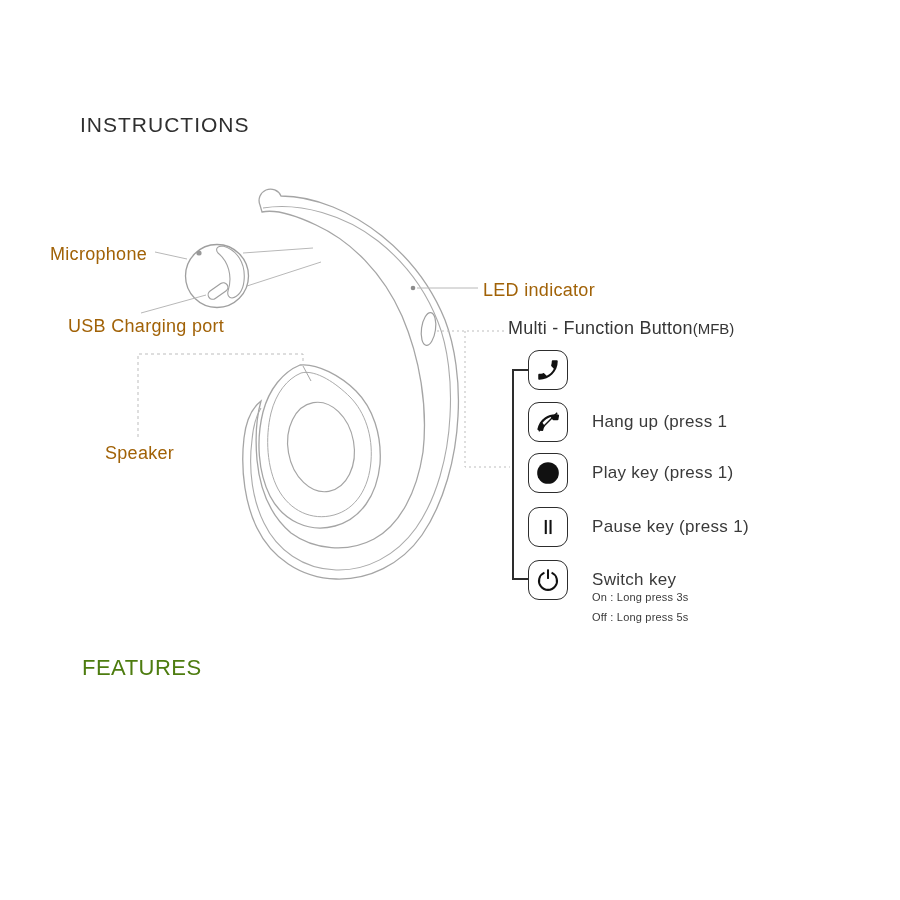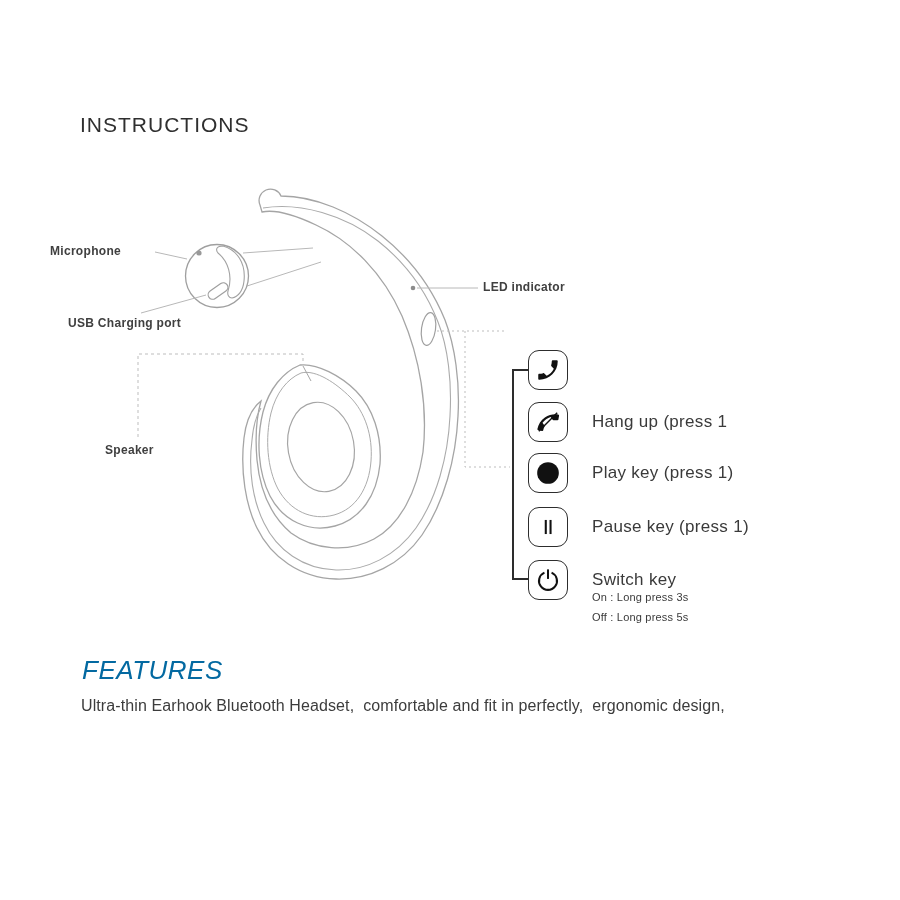--- a/index.html
+++ b/index.html
@@ -1,29 +1,29 @@
 <!DOCTYPE html>
 <html><head>
 <meta charset="utf-8">
 <style>
   html,body{margin:0;padding:0;background:#ffffff;}
   body{width:900px;height:900px;position:relative;overflow:hidden;
        font-family:"Liberation Sans","DejaVu Sans",sans-serif;color:#3b3b3b;}
   .stage{position:absolute;left:0;top:0;width:760px;height:900px;}
   .abs{position:absolute;white-space:pre;}
   .title{font-size:21px;letter-spacing:1px;color:#2f2f2f;}
-  .lbl{font-size:12px;letter-spacing:.3px;color:#404040;font-weight:bold;}
+  .lbl{font-size:18px;letter-spacing:.3px;color:#a16207;}
   .mfb-main{font-size:18px;letter-spacing:.2px;color:#363636;}
   .mfb-suffix{font-size:15px;color:#363636;}
   .key-box{position:absolute;left:528px;width:40px;height:40px;box-sizing:border-box;
            border:1.8px solid #2d2d2d;border-radius:11px;background:#fff;
            display:flex;align-items:center;justify-content:center;}
   .key-label{position:absolute;left:592px;font-size:17px;letter-spacing:.3px;color:#3a3a3a;}
   .sub-label{position:absolute;left:592px;font-size:11px;letter-spacing:.2px;color:#3a3a3a;}
-  .features-h{font-size:26px;letter-spacing:.5px;color:#0369a1;font-style:italic;}
+  .features-h{font-size:22px;letter-spacing:.5px;color:#4d7c0f;}
   .body-text{font-size:16px;letter-spacing:.1px;color:#3c3c3c;}
   svg{display:block;}
 </style>
 </head>
 <body>
 
 <div class="stage">
 
   <svg class="abs" style="left:0;top:0" width="900" height="900" viewBox="0 0 900 900">
 
@@ -75,20 +75,21 @@
     <ellipse cx="428.5" cy="329" rx="7" ry="16.5" transform="rotate(8 428.5 329)" fill="#ffffff" stroke="#9f9f9f" stroke-width="1.2"></ellipse>
 
     <path d="M 528,370 L 513,370 L 513,579 L 528,579" fill="none" stroke="#2d2d2d" stroke-width="2"></path>
   </svg>
 
   <div class="abs title" style="left:80px;top:113px">INSTRUCTIONS</div>
 
   <div class="abs lbl" style="left:50px;top:244px">Microphone</div>
   <div class="abs lbl" style="left:68px;top:316px">USB Charging port</div>
   <div class="abs lbl" style="left:483px;top:280px">LED indicator</div>
+  <div class="abs" style="left:508px;top:318px"><span class="mfb-main">Multi - Function Button</span><span class="mfb-suffix">(MFB)</span></div>
   <div class="abs lbl" style="left:105px;top:443px">Speaker</div>
 
   <div class="key-box" style="top:350px">
     <svg width="26" height="26" viewBox="0 0 24 24">
       <path transform="translate(24 0) scale(-1 1)" fill="#111111" d="M6.62 10.79c1.44 2.83 3.76 5.14 6.59 6.59l2.2-2.21c.27-.27.67-.36 1.02-.24 1.12.37 2.33.57 3.57.57.55 0 1 .45 1 1V20c0 .55-.45 1-1 1-9.39 0-17-7.61-17-17 0-.55.45-1 1-1h3.5c.55 0 1 .45 1 1 0 1.25.2 2.45.57 3.57.11.35.03.74-.25 1.02l-2.2 2.2z"></path>
     </svg>
   </div>
   <div class="key-box" style="top:402px">
     <svg width="26" height="26" viewBox="0 0 24 24">
       <g transform="rotate(-35 12 12)">
@@ -116,15 +117,14 @@
   </div>
 
   <div class="key-label" style="top:412px">Hang up (press 1</div>
   <div class="key-label" style="top:463px">Play key (press 1)</div>
   <div class="key-label" style="top:517px">Pause key (press 1)</div>
   <div class="key-label" style="top:570px">Switch key</div>
   <div class="sub-label" style="top:591px">On : Long press 3s</div>
   <div class="sub-label" style="top:611px">Off : Long press 5s</div>
 
   <div class="abs features-h" style="left:82px;top:655px">FEATURES</div>
-  <div class="abs body-text" style="left:81px;top:697px">Ultra-thin Earhook Bluetooth Headset,  comfortable and fit in perfectly,  ergonomic design,</div>
 
 </div>
 
 </body></html>

